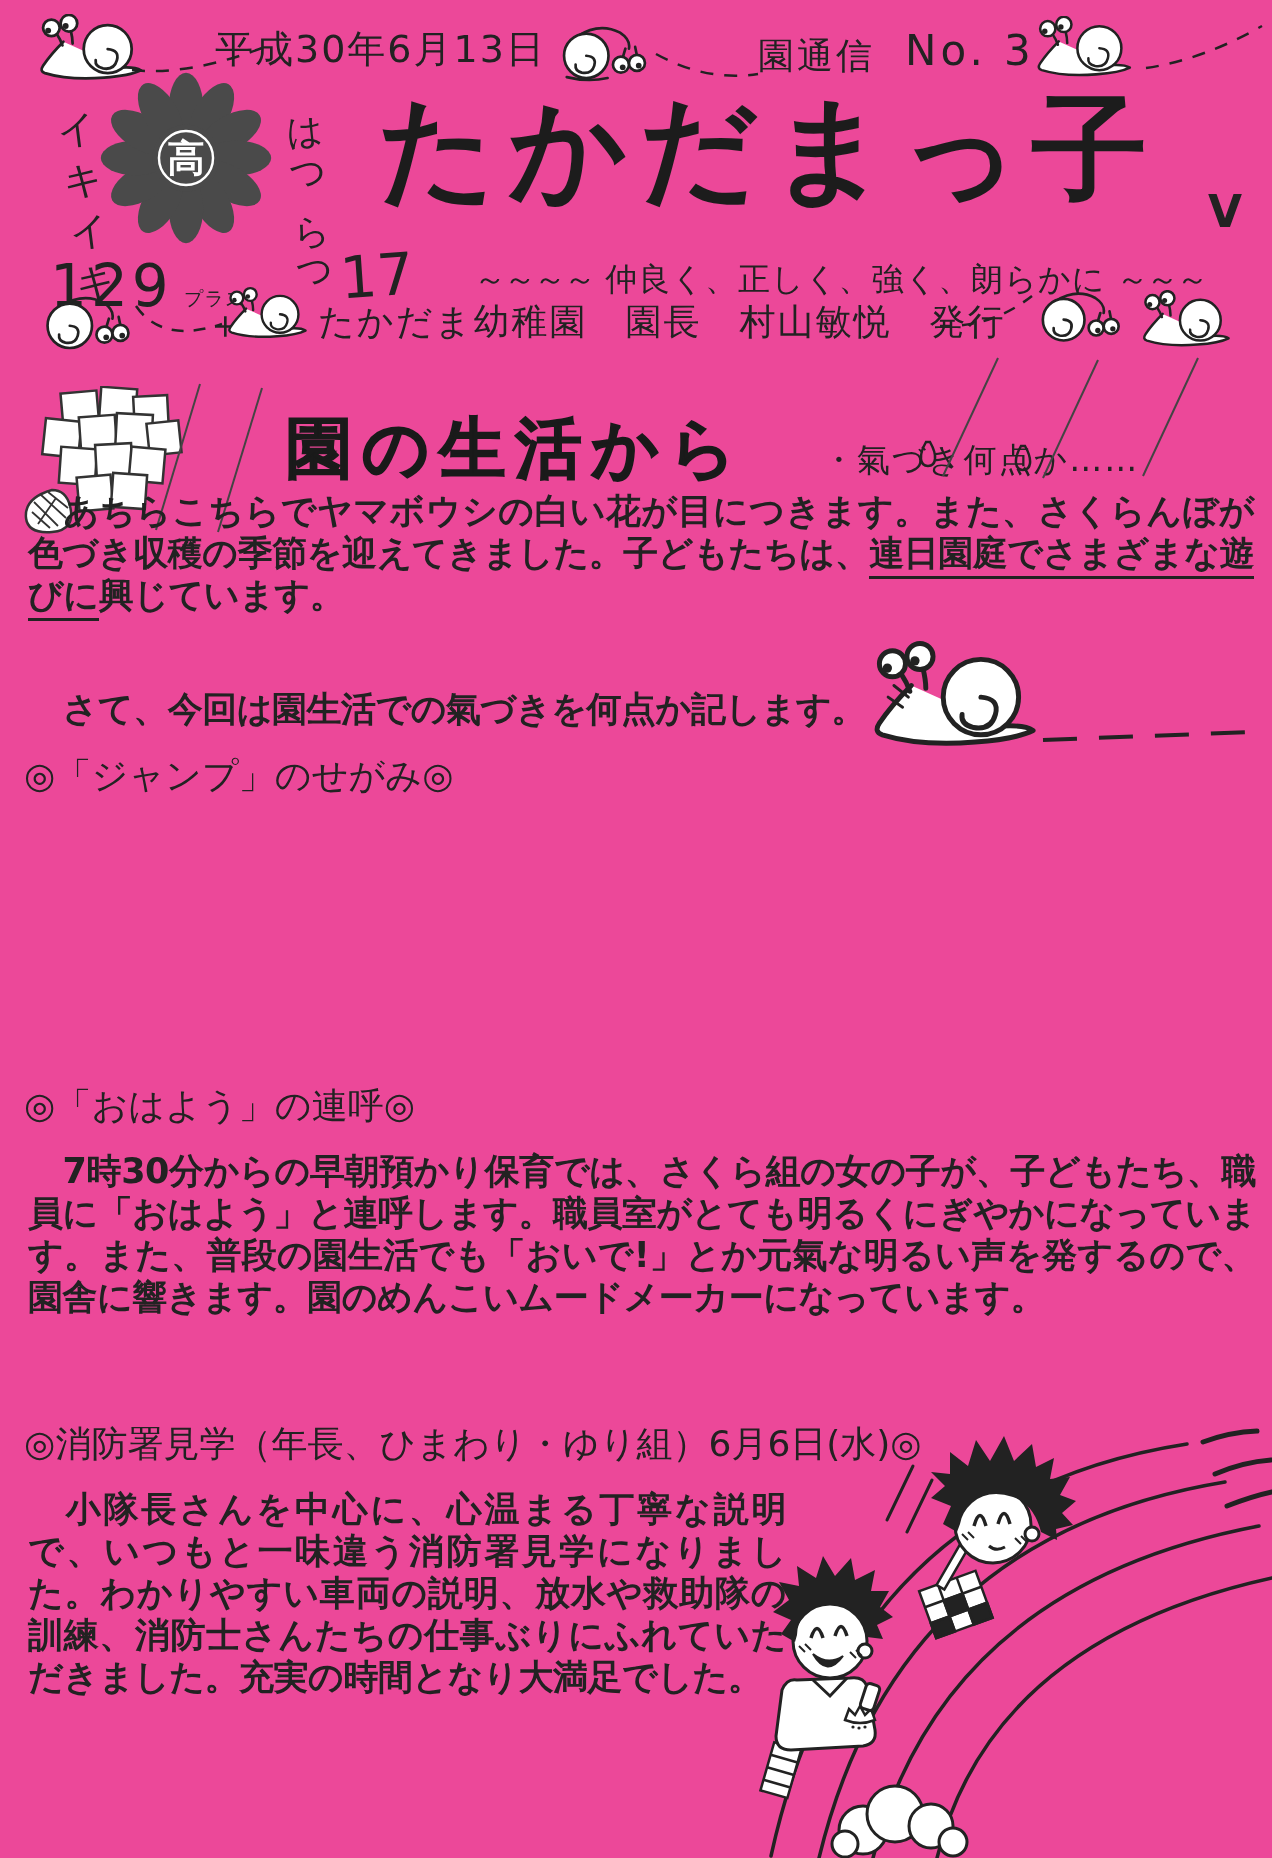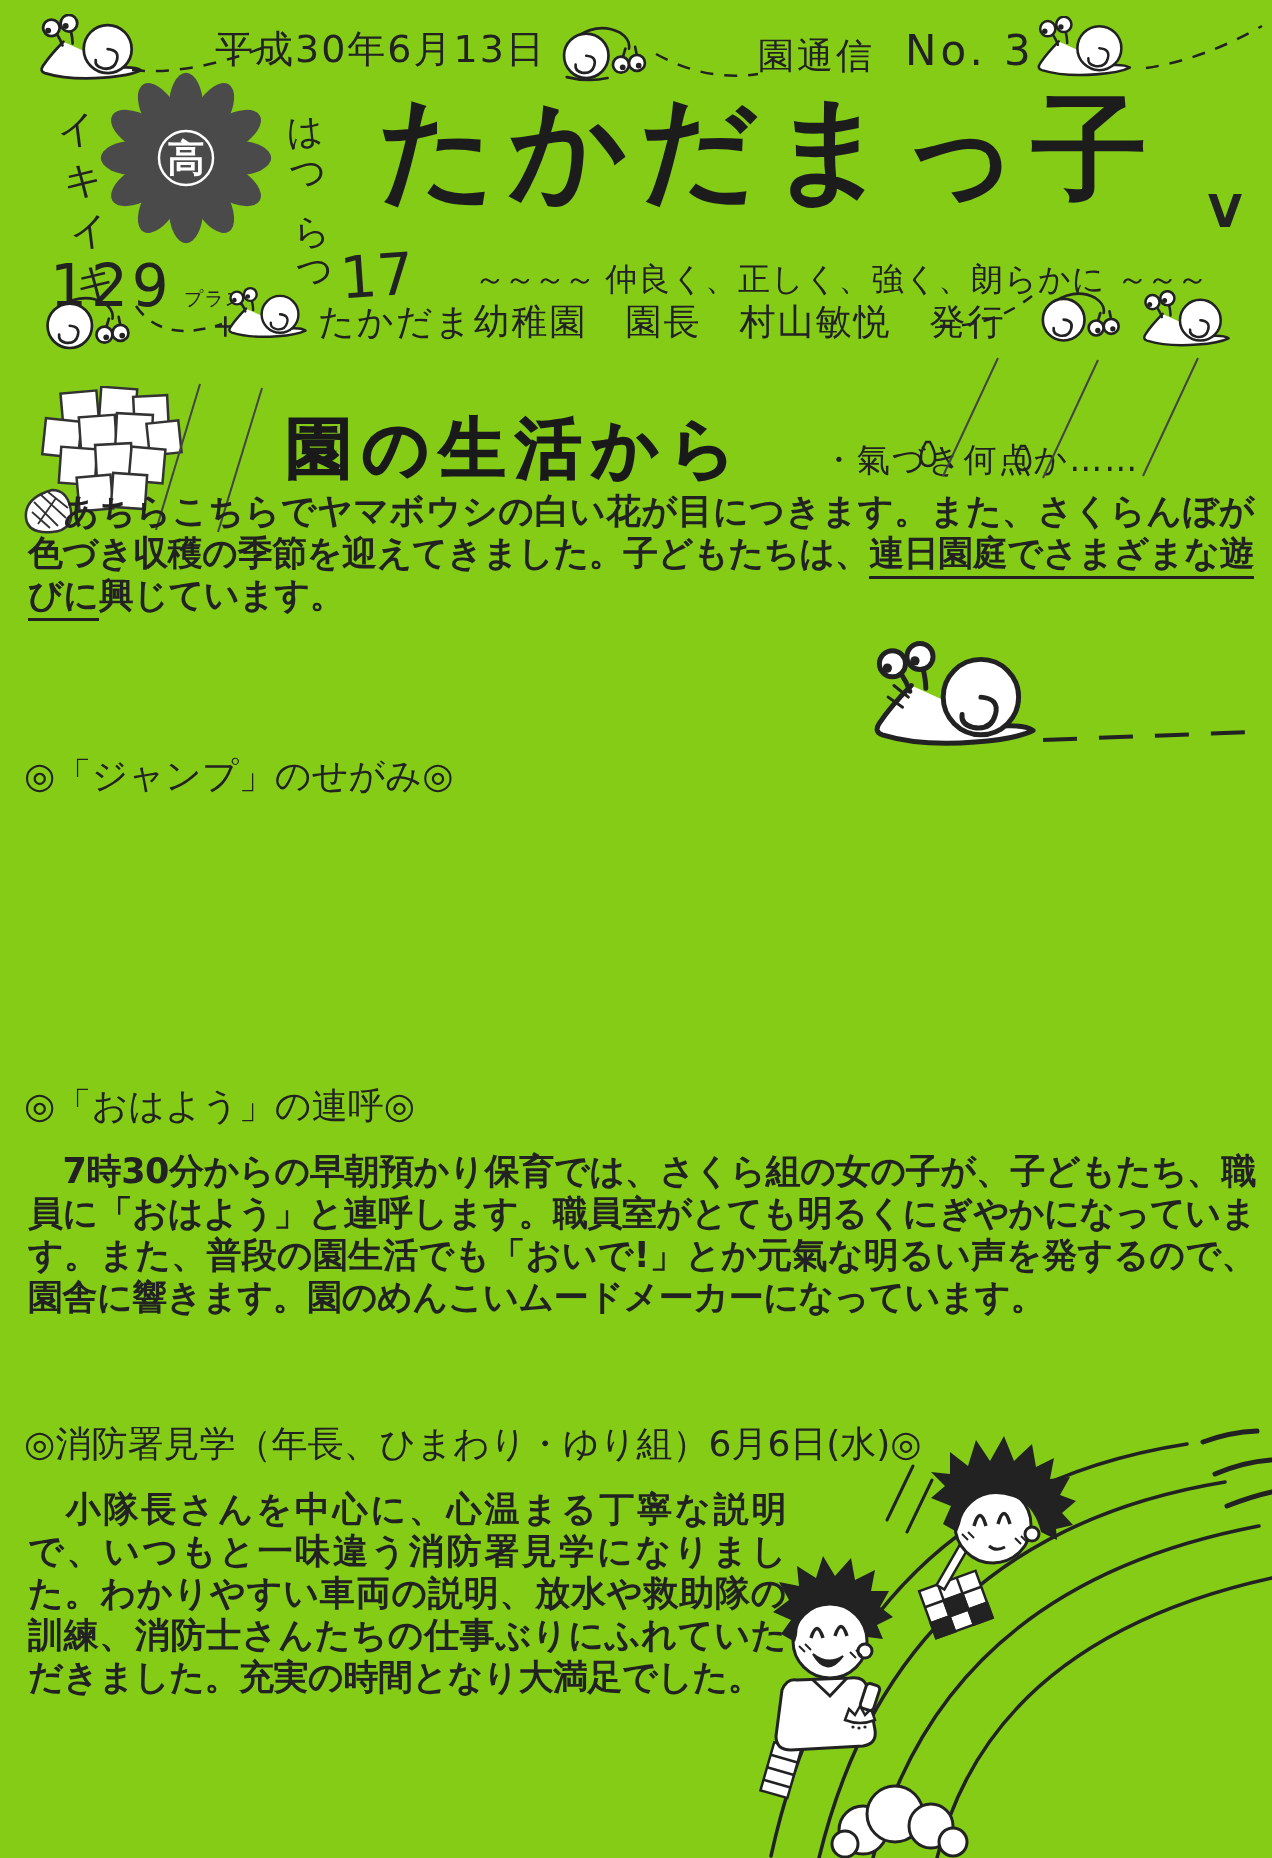--- a/index.html
+++ b/index.html
@@ -1,18 +1,18 @@
 <!DOCTYPE html>
 <html lang="ja"><head>
 <meta charset="utf-8">
 <style>
   html,body{margin:0;padding:0;background:#e8e8e8;}
   .page{
     position:relative; width:1272px; height:1858px; margin:0 auto;
-    background:#84cc16; color:#222; overflow:hidden;
+    background:#ec4899; color:#222; overflow:hidden;
     font-family:"DejaVu Sans", sans-serif;
   }
   .abs{position:absolute;}
   .txt{white-space:nowrap;}
   
   .date{left:215px; top:24px; font-size:38px; letter-spacing:2px;}
   .pubname{left:758px; top:32px; font-size:36px; letter-spacing:3px;}
   .issue{left:905px; top:26px; font-size:42px; letter-spacing:4px;}
   
   .v-text{writing-mode:vertical-rl; text-orientation:upright; letter-spacing:8px;}
@@ -234,20 +234,21 @@
       <line x1="245" y1="128" x2="300" y2="10"></line>
     </g>
     <g fill="none" stroke="#222" stroke-width="2.5">
       <path d="M28 94 C20 108 22 118 30 118 C38 118 40 108 32 94 Z"></path>
       <path d="M123 98 C115 112 117 122 125 122 C133 122 135 112 127 98 Z"></path>
     </g>
   </svg>
 
   <div class="abs para p-intro"><span>　あちらこちらでヤマボウシの白い花が目につきます。また、さくらんぼが色づき収穫の季節を迎えてきました。子どもたちは、</span><span class="uline">連日園庭でさまざまな遊びに</span><span>興じています。</span></div>
 
+  <div class="abs para p-note txt">　さて、今回は園生活での氣づきを何点か記します。</div>
 
   <svg class="abs" style="left:858px; top:640px;" width="400" height="132" viewBox="0 0 400 132">
     <g stroke="#222" stroke-width="3.4" fill="#fff" stroke-linecap="round" stroke-linejoin="round" transform="translate(4,2) scale(1.45)">
       <path d="M34 30 Q20 44 12 56 Q8 62 14 64 Q40 72 78 69 Q106 67 118 61 Q112 57 96 58"></path>
       <circle cx="82" cy="38" r="26"></circle>
       <path d="M82 38 q13 1 10 12 q-3 11 -15 9 q-9 -2 -8 -9" fill="none"></path>
       <path d="M27 22 Q31 28 33 34" fill="none"></path>
         <path d="M42 18 Q44 26 44 32" fill="none"></path>
       <path d="M22 30 L32 38 M18 38 L28 45" stroke-width="2"></path>
       <circle cx="21" cy="15" r="9"></circle>

